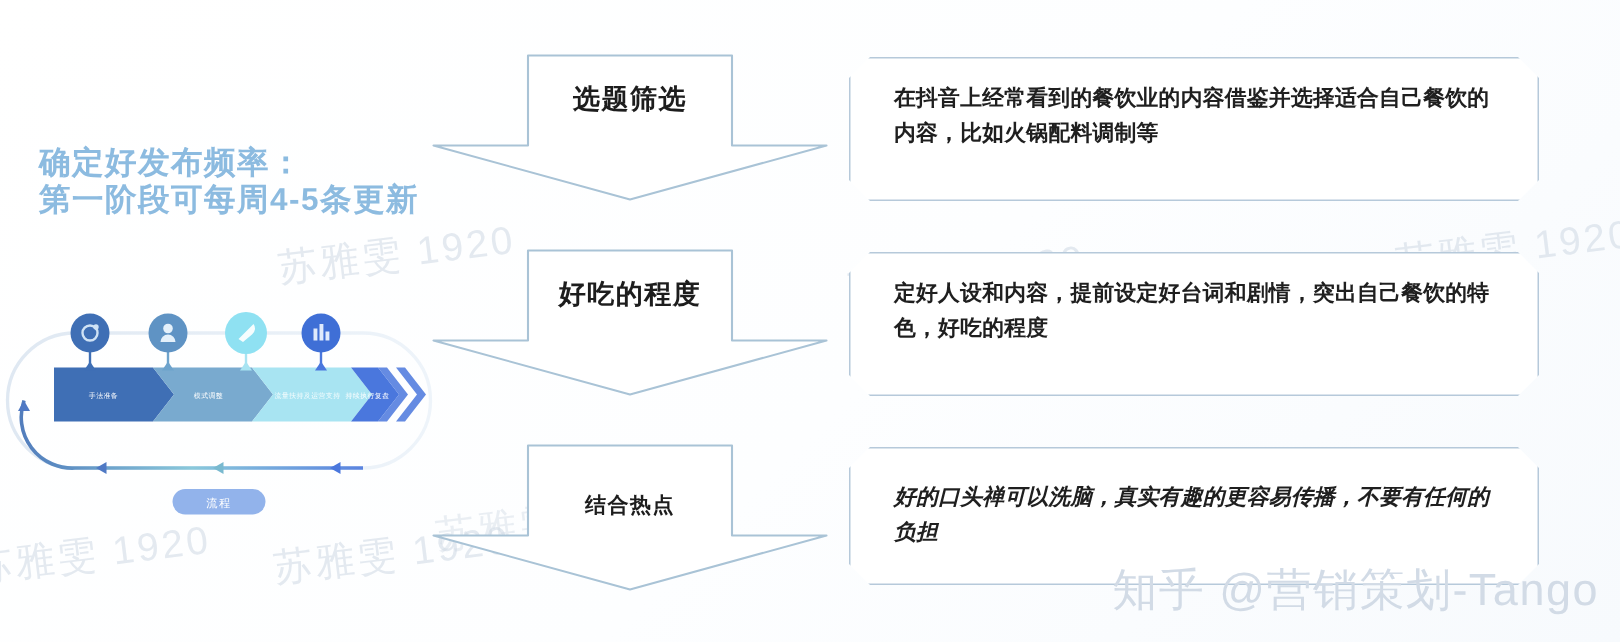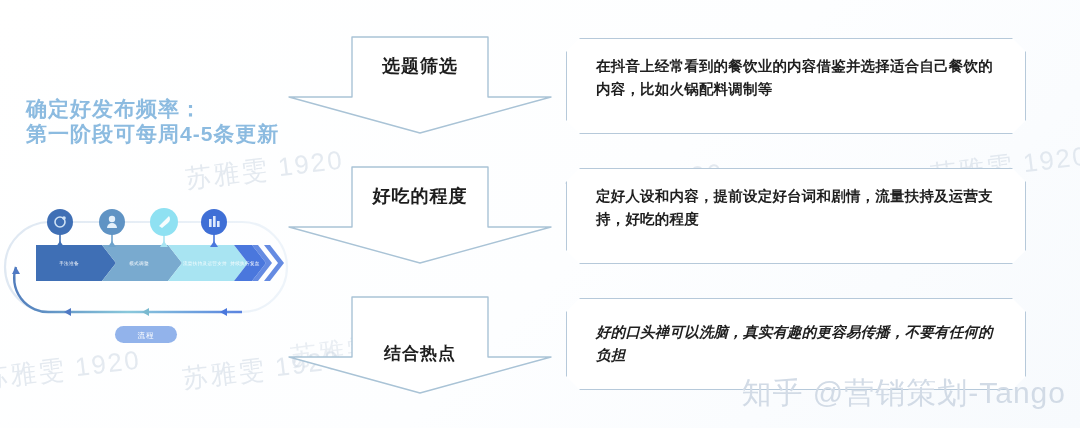--- a/index.html
+++ b/index.html
@@ -122,21 +122,21 @@
     align-items: center;
     justify-content: center;
     text-align: center;
     font-size: 18px;
     font-weight: bold;
     color: #1d1d1d;
     line-height: 1.28;
     letter-spacing: 1px;
     pointer-events: none;
   }
-  .arrow-label.two-line { height: 78px; top: 19px; font-size: 17px; }
+  .arrow-label.two-line { height: 78px; top: 2px; font-size: 14px; }
 
   
   .card {
     position: absolute;
     left: 566px;
     top: 2px;
     width: 460px;
     height: 96px;
     background: #ffffff;
     border: 1px solid #b6c9da;
@@ -281,21 +281,21 @@
   <div class="flow-row row-2">
     <div class="arrow-wrap">
       <svg viewBox="0 0 264 100" width="264" height="100" aria-hidden="true">
         <path d="M64,1 H200 V61 H263 L132,97 L1,61 H64 Z" fill="#ffffff" stroke="#a9c3d6" stroke-width="1.4" stroke-linejoin="round"></path>
       </svg>
     </div>
     <div class="arrow-label">好吃的程度</div>
 
     <div class="card"></div>
     <div class="card-inner">
-      <div class="card-text">定好人设和内容，提前设定好台词和剧情，流量扶持及运营支持，好吃的程度</div>
+      <div class="card-text">定好人设和内容，提前设定好台词和剧情，突出自己餐饮的特色，好吃的程度</div>
     </div>
   </div>
 
   <div class="flow-row row-3">
     <div class="arrow-wrap">
       <svg viewBox="0 0 264 100" width="264" height="100" aria-hidden="true">
         <path d="M64,1 H200 V61 H263 L132,97 L1,61 H64 Z" fill="#ffffff" stroke="#a9c3d6" stroke-width="1.4" stroke-linejoin="round"></path>
       </svg>
     </div>
     <div class="arrow-label two-line">

